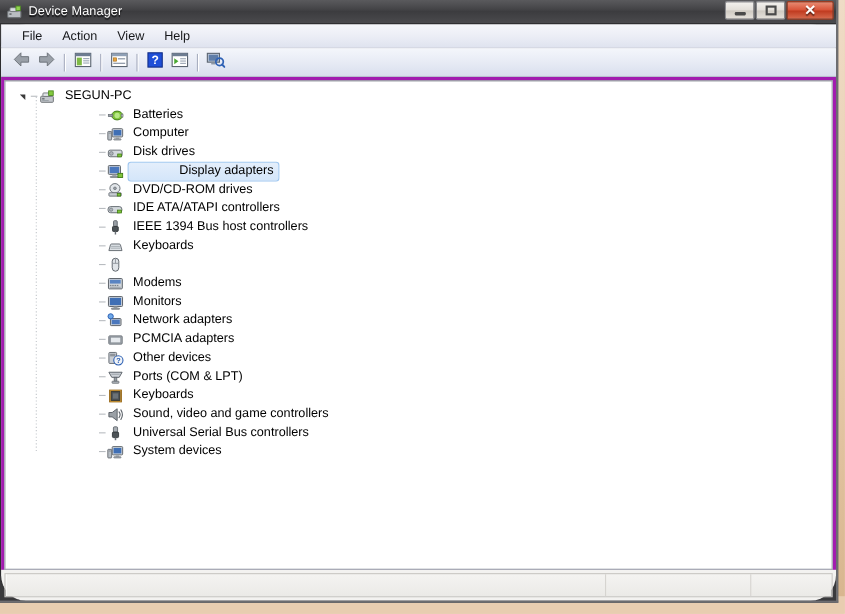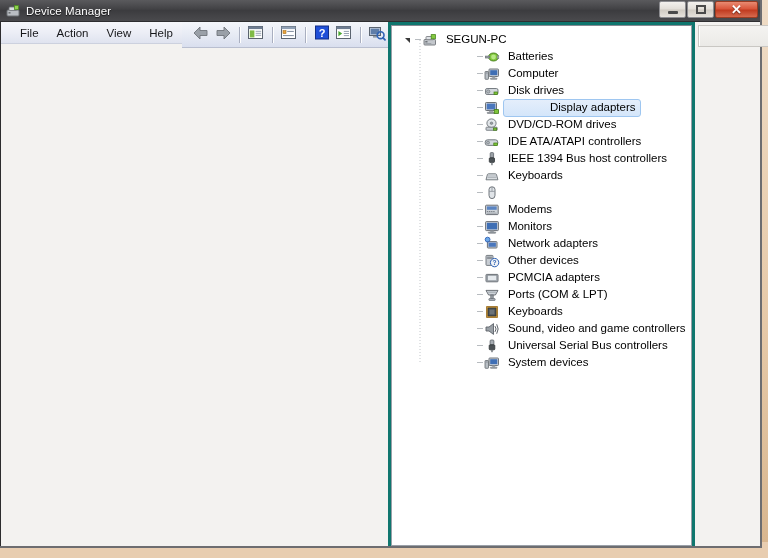--- a/index.html
+++ b/index.html
@@ -72,23 +72,24 @@
   }
   .gly-min { width: 10px; height: 3px; background: #4a4a4a; border-radius: 1px; margin-top:5px;}
   .gly-max { width: 10px; height: 9px; border: 2px solid #4a4a4a; box-sizing: border-box;}
   .gly-close { color: #ffffff; font-size: 13px; font-weight: bold; line-height: 1;
                text-shadow: 0 1px 1px rgba(0,0,0,.5); font-family:"Liberation Sans",sans-serif;}
 
   
   #client {
     flex: 1 1 auto;
     background: #f3f2f0;
-    display: flex; flex-direction: row;
+    display: flex; flex-direction: column;
     border-left: 1px solid #2c2c2e;
     box-sizing: border-box;
+    border-radius: 23px;
   }
 
   
   #menubar {
     flex: 0 0 21px; height: 21px;
     background: linear-gradient(180deg,#f6f7fb 0%, #eceef6 50%, #dfe3ef 100%);
     display: flex; align-items: center;
     padding-left: 10px;
     border-bottom: 1px solid #ccd1de;
   }
@@ -118,21 +119,21 @@
     margin: 0 5px;
     box-shadow: 1px 0 0 #ffffff;
   }
 
   
   #panel-wrap {
     flex: 1 1 auto;
     padding: 3px 3px 0 3px;
     box-sizing: border-box;
     display: flex; flex-direction: column;
-    background: #0f766e;
+    background: #a21caf;
   }
   #treepanel {
     flex: 1 1 auto;
     background: #ffffff;
     border: 1px solid #9aa0a8;
     border-top-color: #848a92;
     box-sizing: border-box;
     overflow: hidden;
     padding-top: 5px;
   }
@@ -582,42 +583,42 @@
             <span class="lbl">Network adapters</span>
           </div>
 
           <div class="trow indent-1">
             <span class="twisty">
                 <span class="tri-closed"></span>
               </span>
             <span class="dash"></span>
             <span class="ico">
               <svg width="16" height="16" viewBox="0 0 16 16">
+                <rect x="2" y="4.4" width="12" height="7.4" rx="0.7" fill="#b8bec5" stroke="#5d636a" stroke-width="0.9"></rect>
+                <rect x="3.3" y="5.6" width="9.4" height="5" fill="#e6eaee" stroke="#8d939a" stroke-width="0.6"></rect>
+                <rect x="2" y="4.4" width="1.6" height="7.4" fill="#8d939a"></rect>
+              </svg>
+            </span>
+            <span class="lbl">PCMCIA adapters</span>
+          </div>
+
+          <div class="trow indent-1">
+            <span class="twisty">
+                <span class="tri-closed"></span>
+              </span>
+            <span class="dash"></span>
+            <span class="ico">
+              <svg width="16" height="16" viewBox="0 0 16 16">
                 <rect x="2" y="2.4" width="7" height="10" rx="0.8" fill="#c8cdd3" stroke="#6a7076" stroke-width="0.9"></rect>
                 <rect x="3.1" y="3.6" width="4.8" height="2.4" fill="#8d939a"></rect>
                 <circle cx="10.6" cy="9.6" r="4.2" fill="#f0f3f7" stroke="#2f62b5" stroke-width="1"></circle>
                 <text x="10.6" y="12.2" font-family="Liberation Sans, sans-serif" font-size="6.6" font-weight="bold" fill="#2f62b5" text-anchor="middle">?</text>
               </svg>
             </span>
             <span class="lbl">Other devices</span>
-          </div>
-
-          <div class="trow indent-1">
-            <span class="twisty">
-                <span class="tri-closed"></span>
-              </span>
-            <span class="dash"></span>
-            <span class="ico">
-              <svg width="16" height="16" viewBox="0 0 16 16">
-                <rect x="2" y="4.4" width="12" height="7.4" rx="0.7" fill="#b8bec5" stroke="#5d636a" stroke-width="0.9"></rect>
-                <rect x="3.3" y="5.6" width="9.4" height="5" fill="#e6eaee" stroke="#8d939a" stroke-width="0.6"></rect>
-                <rect x="2" y="4.4" width="1.6" height="7.4" fill="#8d939a"></rect>
-              </svg>
-            </span>
-            <span class="lbl">PCMCIA adapters</span>
           </div>
 
           <div class="trow indent-1">
             <span class="twisty">
                 <span class="tri-closed"></span>
               </span>
             <span class="dash"></span>
             <span class="ico">
               <svg width="16" height="16" viewBox="0 0 16 16">
                 <path d="M2 3.4 L14 3.4 L11.4 8 L4.6 8 Z" fill="#cfd4da" stroke="#5d636a" stroke-width="0.9" stroke-linejoin="round"></path>

